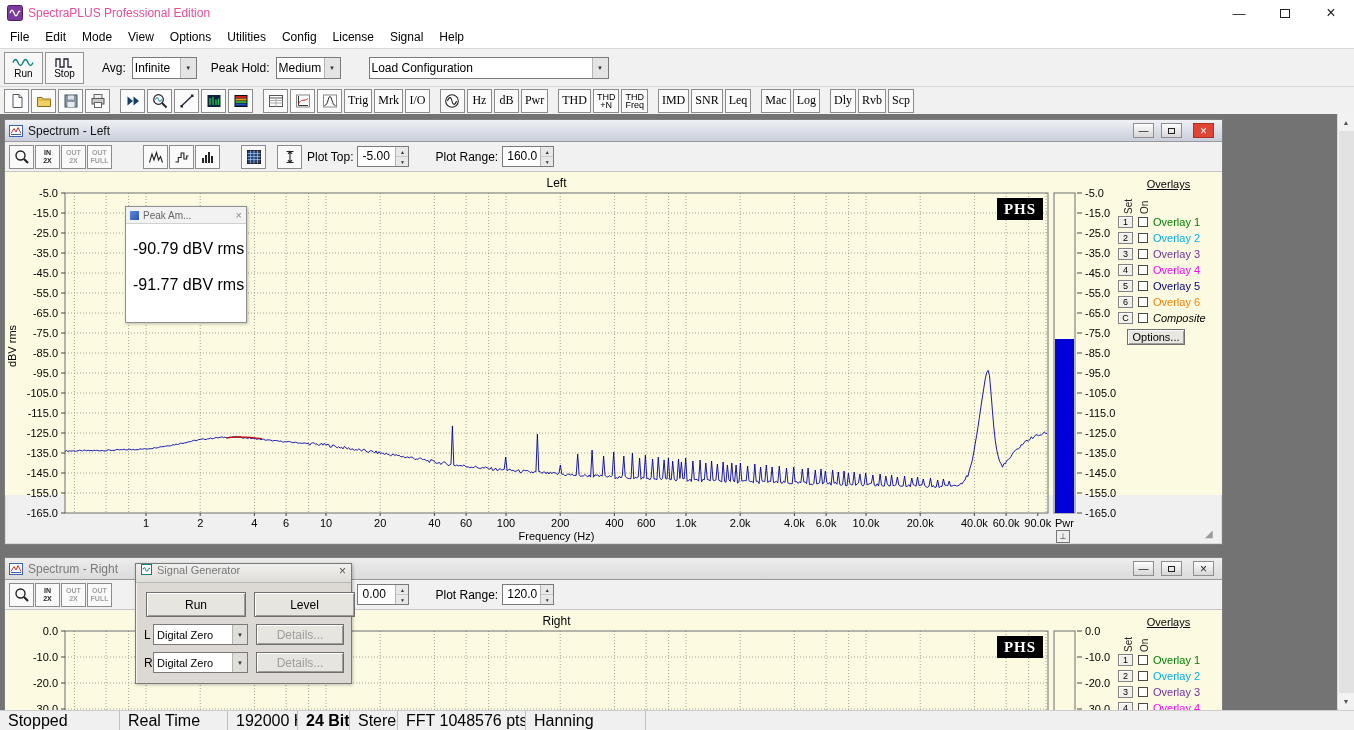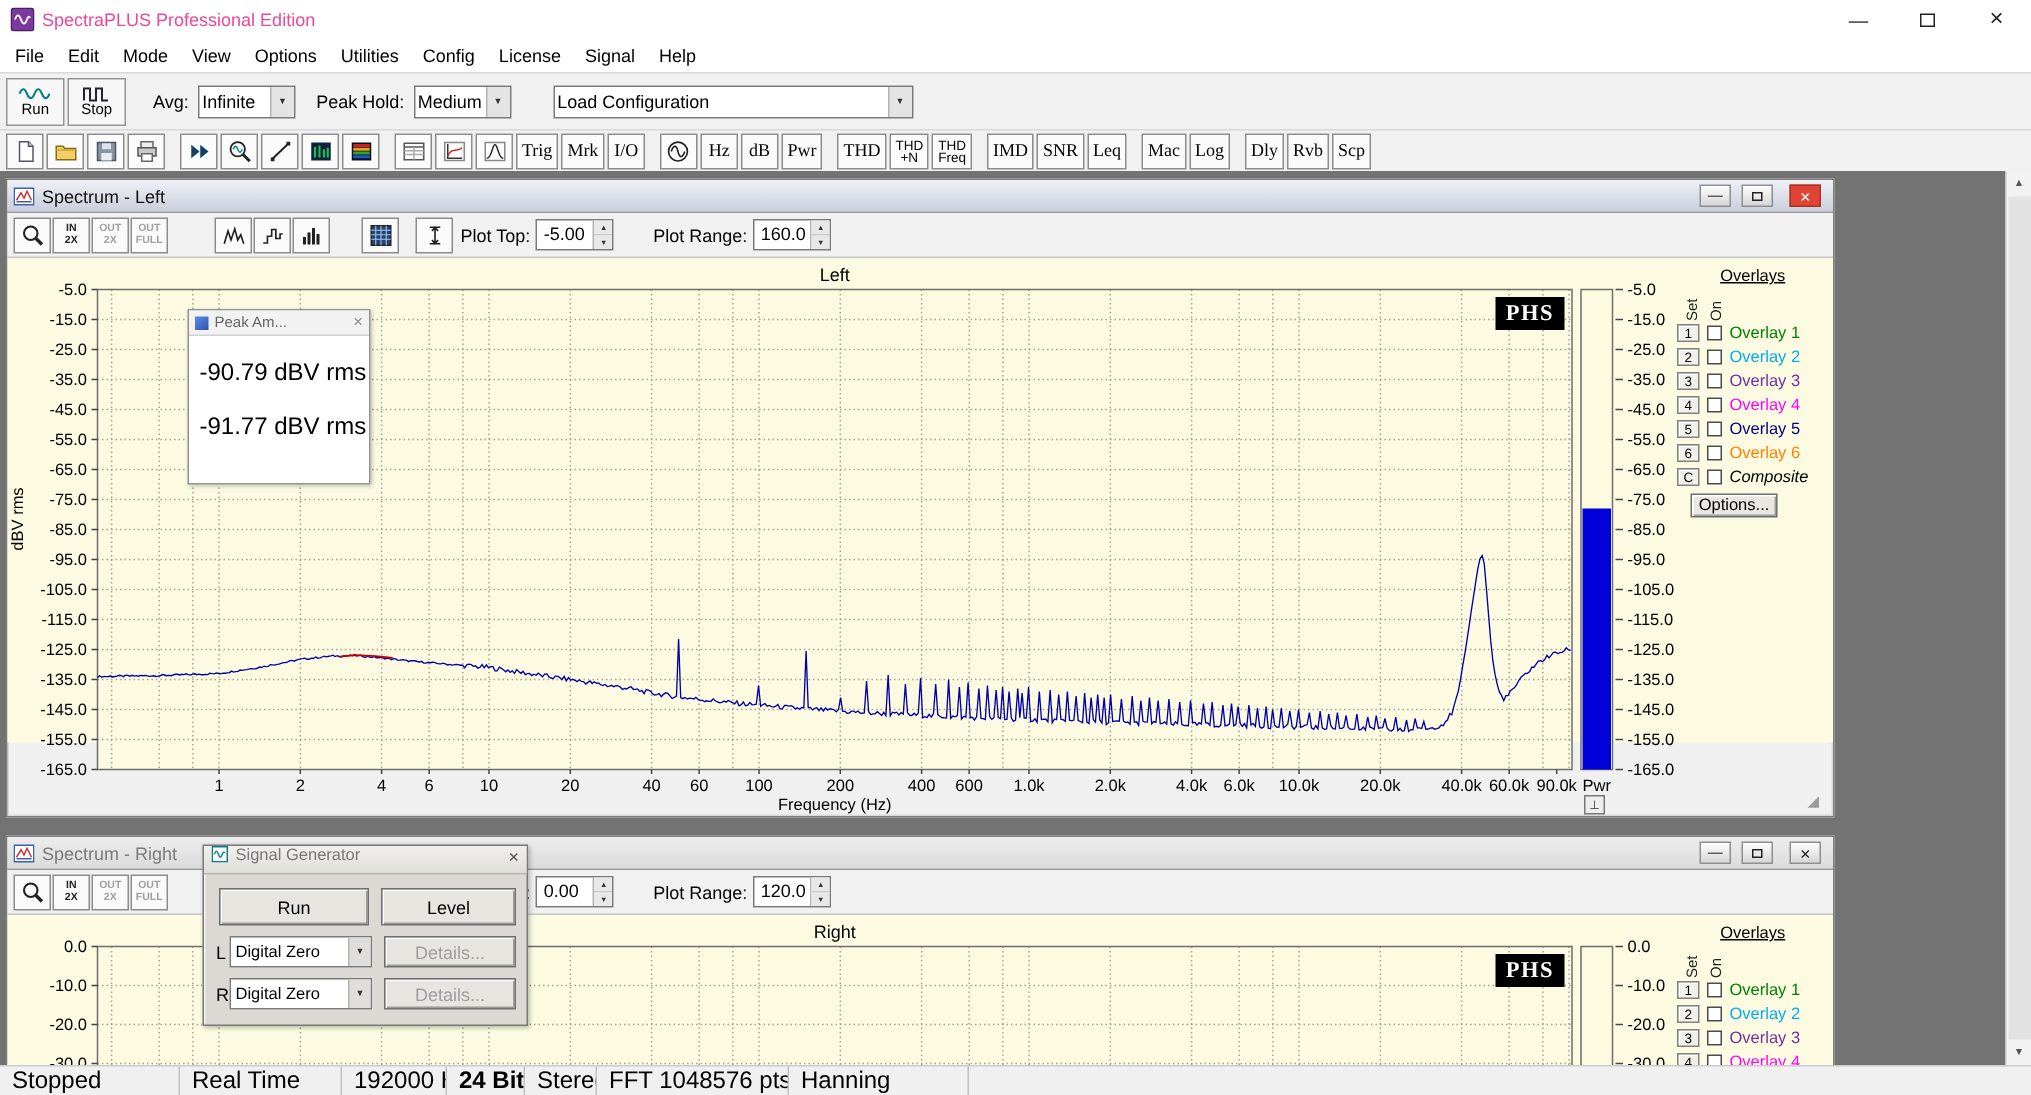--- a/index.html
+++ b/index.html
@@ -898,21 +898,21 @@
             <svg width="11" height="11" viewBox="0 0 11 11">
               <rect x="0.5" y="0.5" width="10" height="10" fill="#fff" stroke="#0A8080"></rect>
               <path d="M2,5.5 q1.3,-4 2.6,0 q1.3,4 2.6,0 q0.7,-2 1.8,-1" fill="none" stroke="#0A8080" stroke-width="1"></path>
             </svg>
           </span>
         <span class="sg-text">Signal Generator</span>
         <span class="sg-close">×</span>
       </div>
       <div class="sg-body">
         <button class="sg-btn" style="left:10px;top:9px;width:100px">Run</button>
-        <button class="sg-btn" style="left:118px;top:9px;width:90px">Level</button>
+        <button class="sg-btn" style="left:118px;top:9px;width:101px">Level</button>
         <span class="sg-lbl" style="left:8px;top:45px">L</span>
         <span class="sg-combo" style="left:17px;top:41px;width:95px">
           <span class="sg-cv">Digital Zero</span>
           <span class="sg-ca">▼</span>
         </span>
         <button class="sg-btn small dis" style="left:120px;top:41px;width:88px">Details...</button>
         <span class="sg-lbl" style="left:8px;top:73px">R</span>
         <span class="sg-combo" style="left:17px;top:69px;width:95px">
           <span class="sg-cv">Digital Zero</span>
           <span class="sg-ca">▼</span>

